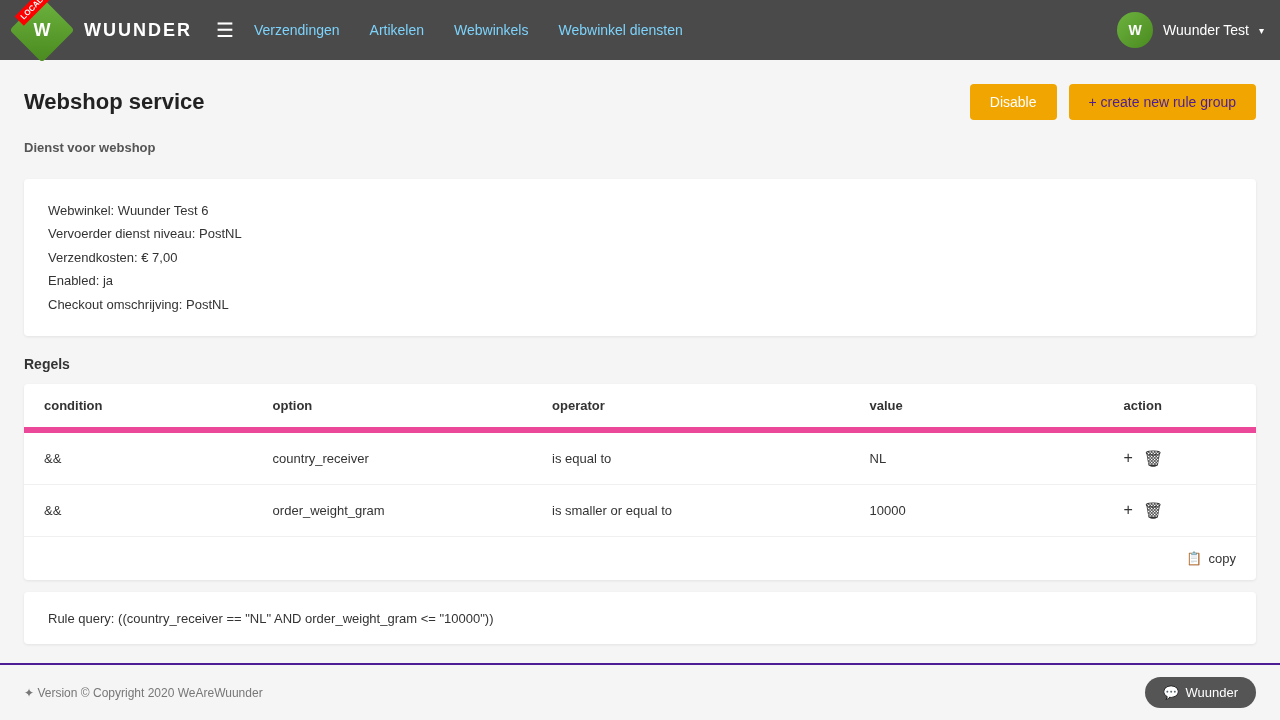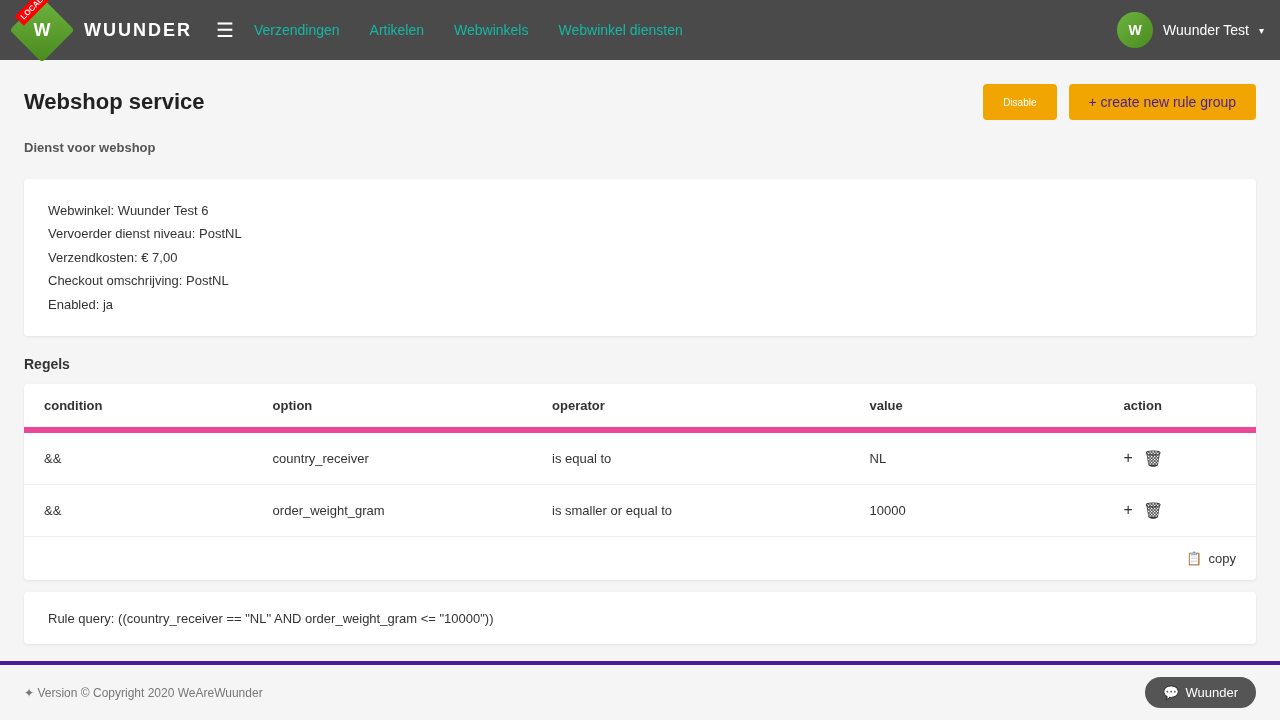--- a/index.html
+++ b/index.html
@@ -68,21 +68,21 @@
       font-size: 20px;
       margin-right: 20px;
       cursor: pointer;
     }
     .nav-links {
       display: flex;
       gap: 30px;
       flex: 1;
     }
     .nav-link {
-      color: #14b8a6;
+      color: #7dd3fc;
       text-decoration: none;
       font-size: 14px;
       cursor: pointer;
     }
     .nav-user {
       display: flex;
       align-items: center;
       gap: 10px;
       color: white;
       cursor: pointer;
@@ -123,21 +123,21 @@
     .header-buttons {
       display: flex;
       gap: 12px;
     }
     .btn-disable {
       background: #f0a500;
       color: white;
       border: none;
       padding: 10px 20px;
       border-radius: 4px;
-      font-size: 10px;
+      font-size: 14px;
       cursor: pointer;
       font-weight: 500;
     }
     .btn-create {
       background: #f0a500;
       color: #4c1d95;
       border: none;
       padding: 10px 20px;
       border-radius: 4px;
       font-size: 14px;
@@ -253,21 +253,21 @@
       color: #333;
     }
 
     
     footer {
       position: fixed;
       bottom: 0;
       left: 0;
       right: 0;
       background: #f5f5f5;
-      border-top: 4px solid #4c1d95;
+      border-top: 2px solid #4c1d95;
       padding: 12px 24px;
       display: flex;
       justify-content: space-between;
       align-items: center;
       font-size: 12px;
       color: #777;
       margin-top: 18px;
     }
     .feedback-btn {
       background: #555;
@@ -317,22 +317,22 @@
       <button class="btn-create">+ create new rule group</button>
     </div>
   </div>
 
   <div class="section-label">Dienst voor webshop</div>
 
   <div class="info-card">
     <p>Webwinkel: Wuunder Test 6</p>
     <p>Vervoerder dienst niveau: PostNL</p>
     <p>Verzendkosten: € 7,00</p>
+    <p>Enabled: ja</p>
     <p>Checkout omschrijving: PostNL</p>
-    <p>Enabled: ja</p>
   </div>
 
   <div class="rules-section">
     <div class="rules-label">Regels</div>
 
     <div class="rules-card">
       <table class="rules-table">
         <thead>
           <tr>
             <th class="col-condition">condition</th>

